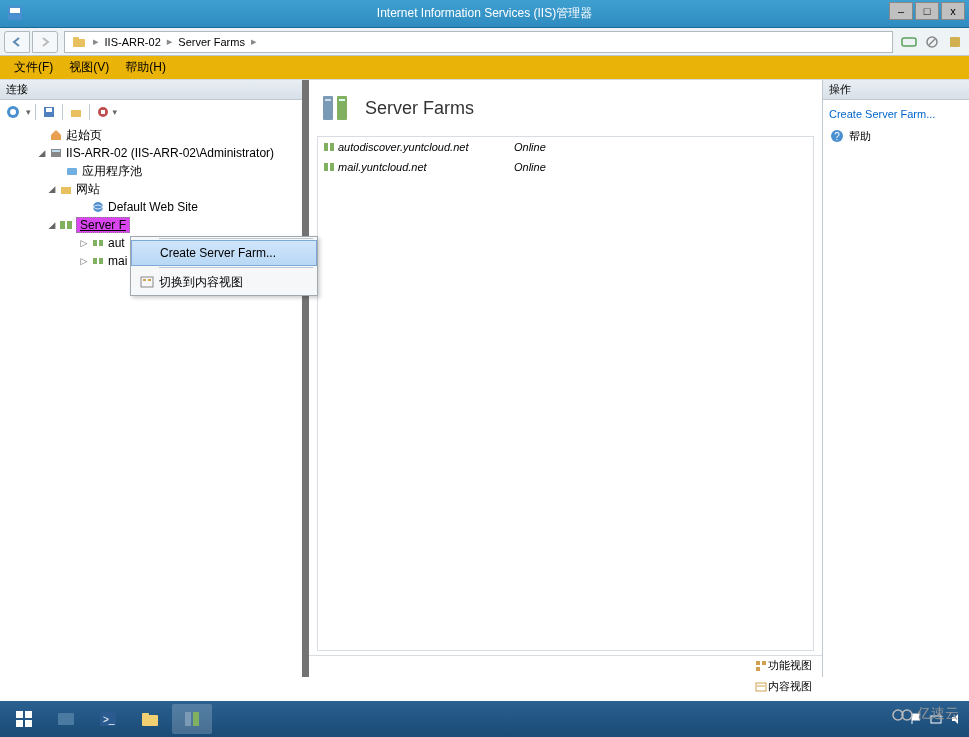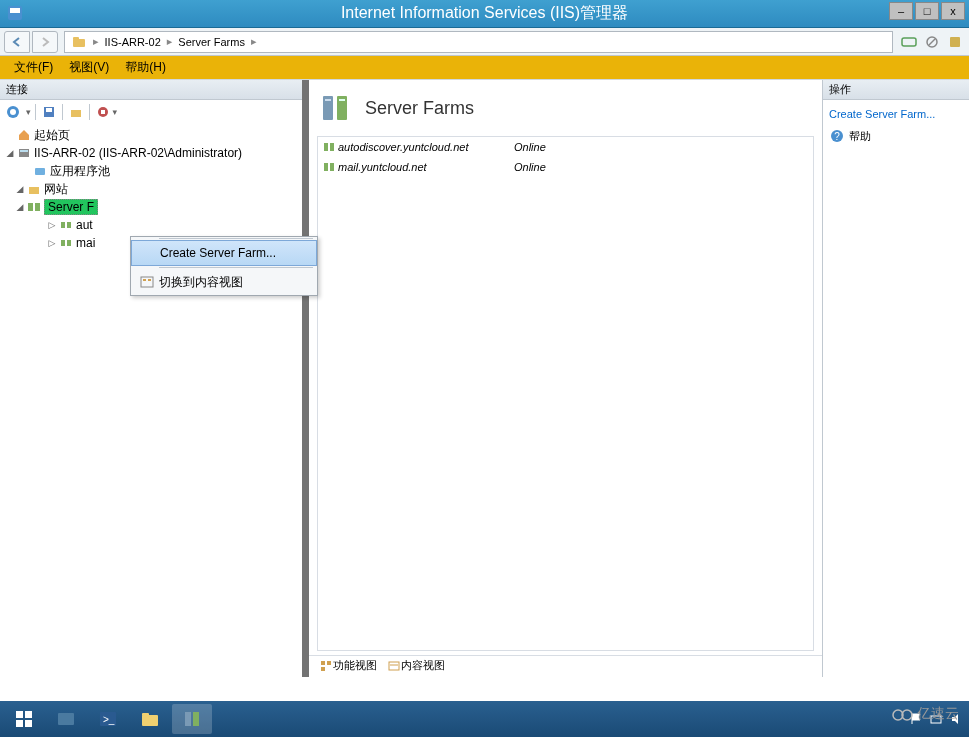--- a/index.html
+++ b/index.html
@@ -1,21 +1,21 @@
 <!DOCTYPE html>
 <html><head>
 <meta charset="utf-8">
 <style>
 * { box-sizing: border-box; margin: 0; padding: 0; font-family: "Microsoft YaHei", "Segoe UI", Tahoma, sans-serif; }
 body { width: 969px; height: 737px; background: #fff; position: relative; overflow: hidden; }
 
 
 .titlebar { height: 28px; background: linear-gradient(#3fa0d0, #2e8bc0); display: flex; align-items: center; position: relative; border-bottom: 1px solid #1a6a95; }
 .titlebar .icon-box { width: 20px; height: 20px; margin-left: 6px; }
-.title-text { position: absolute; left: 50%; transform: translateX(-50%); color: #fff; font-size: 16px; }
+.title-text { position: absolute; left: 50%; transform: translateX(-50%); color: #fff; font-size: 12px; }
 .window-controls { position: absolute; right: 4px; top: 2px; display: flex; gap: 2px; }
 .win-btn { width: 24px; height: 18px; background: #c0c0c0; border: 1px solid #888; display: flex; align-items: center; justify-content: center; font-size: 11px; cursor: pointer; }
 
 
 .navbar { height: 28px; background: #eef3f6; border-bottom: 1px solid #c0c8d0; display: flex; align-items: center; padding: 0 4px; }
 .nav-btn { width: 26px; height: 22px; border: 1px solid #b0b8c0; background: #f5f8fa; border-radius: 2px; margin-right: 2px; display: flex; align-items: center; justify-content: center; cursor: pointer; }
 .nav-btn:first-child { border-radius: 3px 0 0 3px; }
 .nav-btn.fwd { border-radius: 0 3px 3px 0; margin-right: 6px; }
 .breadcrumb { flex: 1; height: 22px; border: 1px solid #b0b8c0; background: #fff; display: flex; align-items: center; padding: 0 4px; font-size: 11px; }
 .breadcrumb span { margin: 2px 2px; }
@@ -30,29 +30,29 @@
 
 .main { display: flex; height: 597px; background: #fff; }
 
 
 .left-panel { width: 309px; border-right: 7px solid #737373; display: flex; flex-direction: column; position: relative; }
 .panel-header { height: 20px; background: linear-gradient(#e8eef3, #d8e0e8); border-bottom: 1px solid #c0c8d0; font-size: 11px; padding: 2px 6px; }
 .toolbar { height: 24px; display: flex; align-items: center; padding: 0 4px; gap: 4px; }
 .tb-icon { width: 18px; height: 18px; cursor: pointer; display: flex; align-items: center; justify-content: center; }
 .tb-sep { width: 1px; height: 16px; background: #c0c8d0; }
 
-.tree { flex: 1; padding: 2px 0; font-size: 12px; overflow: hidden; }
+.tree { flex: 1; padding: 2px 0; font-size: 12px; overflow: hidden; margin-left: 32px; }
 .tree-node { display: flex; align-items: center; height: 18px; padding: 0 4px; cursor: pointer; white-space: nowrap; }
 .tree-node .expander { width: 12px; text-align: center; color: #666; font-size: 9px; }
 .tree-node .node-icon { width: 16px; height: 16px; margin-right: 2px; display: flex; align-items: center; justify-content: center; }
 .indent-0 { padding-left: 4px; }
 .indent-1 { padding-left: 14px; }
 .indent-2 { padding-left: 20px; }
 .indent-3 { padding-left: 46px; }
-.selected-node { background: #22c55e; border: 1px dotted #888; }
+.selected-node { background: #d946ef; border: 1px dotted #888; text-decoration: underline; }
 
 
 .context-menu { position: absolute; left: 130px; top: 156px; width: 188px; background: #f5f7f9; border: 1px solid #a0a8b0; box-shadow: 2px 2px 4px rgba(0,0,0,0.2); z-index: 100; font-size: 12px; }
 .ctx-item { height: 26px; display: flex; align-items: center; padding: 0 4px; cursor: pointer; }
 .ctx-item .ctx-icon { width: 24px; height: 20px; display: flex; align-items: center; justify-content: center; }
 .ctx-item.highlighted { background: linear-gradient(#d0e5fa, #b8d8f5); border: 1px solid #7da8d8; }
 .ctx-sep { height: 1px; background: #c0c8d0; margin: 1px 4px 1px 28px; }
 
 
 .center-panel { flex: 1; display: flex; flex-direction: column; border-right: 1px solid #c0c8d0; background: #fff; padding: 4px 0 0 0; }
@@ -63,21 +63,21 @@
 .list-header { display: flex; height: 22px; border-bottom: 1px solid #d8dde4; background: #fafbfc; font-size: 11px; }
 .list-header .col { padding: 3px 6px; border-right: 1px solid #d8dde4; }
 .col-name { width: 190px; }
 .col-status { flex: 1; }
 .list-row { display: flex; height: 20px; font-size: 11px; align-items: center; font-style: italic; }
 .list-row .cell-name { width: 190px; padding-left: 4px; display: flex; align-items: center; }
 .list-row .cell-status { flex: 1; padding-left: 6px; }
 .row-icon { width: 14px; height: 14px; margin-right: 2px; display: inline-flex; align-items: center; justify-content: center; }
 .sort-arrow { font-size: 8px; margin-left: 4px; color: #666; }
 
-.bottom-tabs { height: 22px; display: flex; align-items: flex-start; padding: 0 6px; font-size: 11px; gap: 2px; border-top: 1px solid #d8dde4; }
+.bottom-tabs { height: 22px; display: flex; align-items: flex-end; padding: 0 6px; font-size: 11px; gap: 2px; border-top: 1px solid #d8dde4; flex-direction: column; }
 .bottom-tab { display: flex; align-items: center; padding: 2px 4px; cursor: pointer; }
 
 
 .right-panel { width: 146px; display: flex; flex-direction: column; }
 .right-header { height: 20px; background: linear-gradient(#e8eef3, #d8e0e8); border-bottom: 1px solid #c0c8d0; font-size: 11px; padding: 2px 6px; }
 .actions { padding: 4px; font-size: 11px; }
 .action-link { color: #0066cc; padding: 4px 2px; cursor: pointer; white-space: nowrap; overflow: hidden; text-overflow: ellipsis; }
 .action-item { display: flex; align-items: center; padding: 4px 2px; cursor: pointer; }
 .action-item .ai-icon { width: 16px; height: 16px; margin-right: 4px; display: flex; align-items: center; justify-content: center; }
 
@@ -226,20 +226,30 @@
         <span>应用程序池</span>
       </div>
       <div class="tree-node indent-1">
         <span class="expander">◢</span>
         <span class="node-icon">
             <svg width="14" height="14">
               <rect x="2" y="5" width="10" height="7" fill="#e8c060"></rect>
             </svg>
           </span>
         <span>网站</span>
+      </div>
+      <div class="tree-node indent-3">
+        <span class="expander"></span>
+        <span class="node-icon">
+            <svg width="14" height="14">
+              <circle cx="7" cy="7" r="5" fill="#5090d0"></circle>
+              <path d="M2 7 Q7 3 12 7 Q7 11 2 7" fill="none" stroke="#fff" stroke-width="0.8"></path>
+            </svg>
+          </span>
+        <span>Default Web Site</span>
       </div>
       <div class="tree-node indent-1">
         <span class="expander">◢</span>
         <span class="node-icon">
             <svg width="14" height="14">
               <rect x="1" y="3" width="5" height="8" fill="#80b060"></rect>
               <rect x="8" y="3" width="5" height="8" fill="#80b060"></rect>
             </svg>
           </span>
         <span class="selected-node" style="padding:0 3px">Server F</span>

